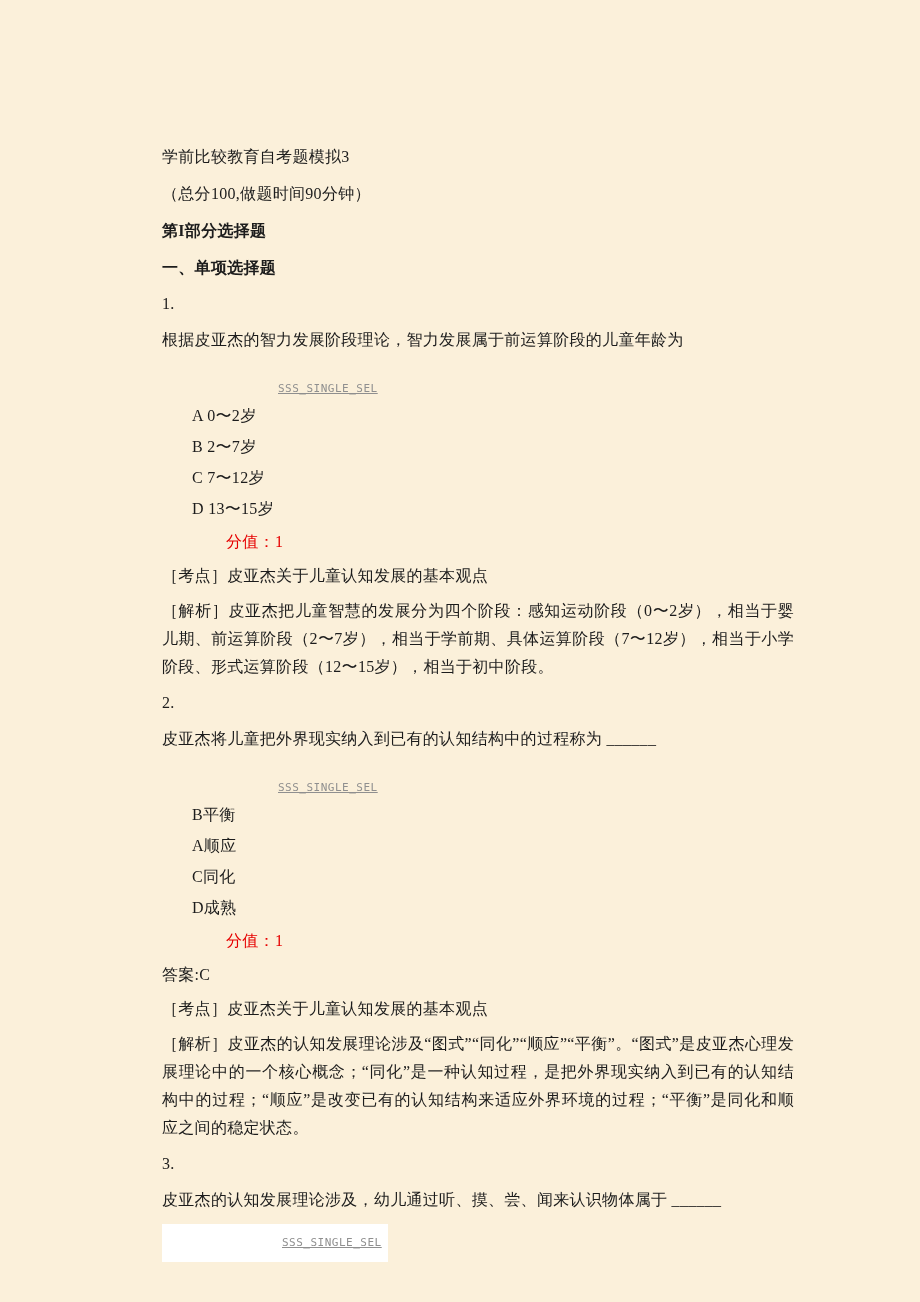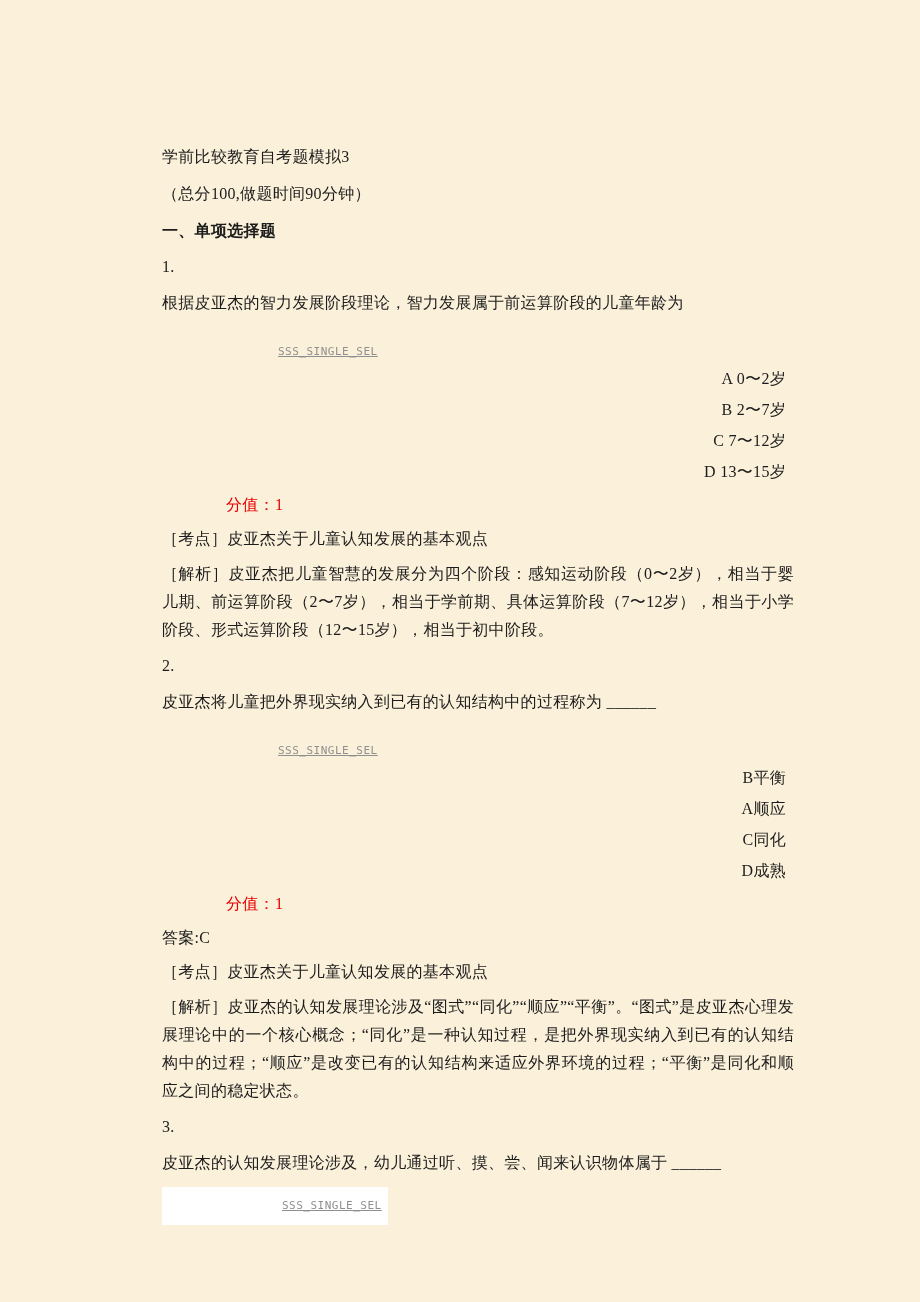--- a/index.html
+++ b/index.html
@@ -53,21 +53,20 @@
   }
   .widget-plain{
     margin:28px 0 6px 124px;
   }
   .options{
     margin-left:30px;
   }
   .option{
     line-height:20px;
     margin-top:11px;
-    text-align:right;
   }
   .score{
     color:var(--score-red);
     margin:10px 0 4px 72px;
     line-height:26px;
   }
   .answer{
     line-height:26px;
   }
   .point{
@@ -84,20 +83,21 @@
     padding:4px 0 5px 112px;
   }
 </style>
 </head>
 <body>
 
 <div class="content">
 
   <div class="header-line">学前比较教育自考题模拟3</div>
   <div class="header-line">（总分100,做题时间90分钟）</div>
+  <div class="heading">第I部分选择题</div>
   <div class="heading">一、单项选择题</div>
 
   <section class="question">
     <div class="qnum">1.</div>
     <div class="stem">根据皮亚杰的智力发展阶段理论，智力发展属于前运算阶段的儿童年龄为</div>
     <span class="widget-label widget-plain">SSS_SINGLE_SEL</span>
     <div class="options">
       <div class="option">A 0〜2岁</div>
       <div class="option">B 2〜7岁</div>
       <div class="option">C 7〜12岁</div>

